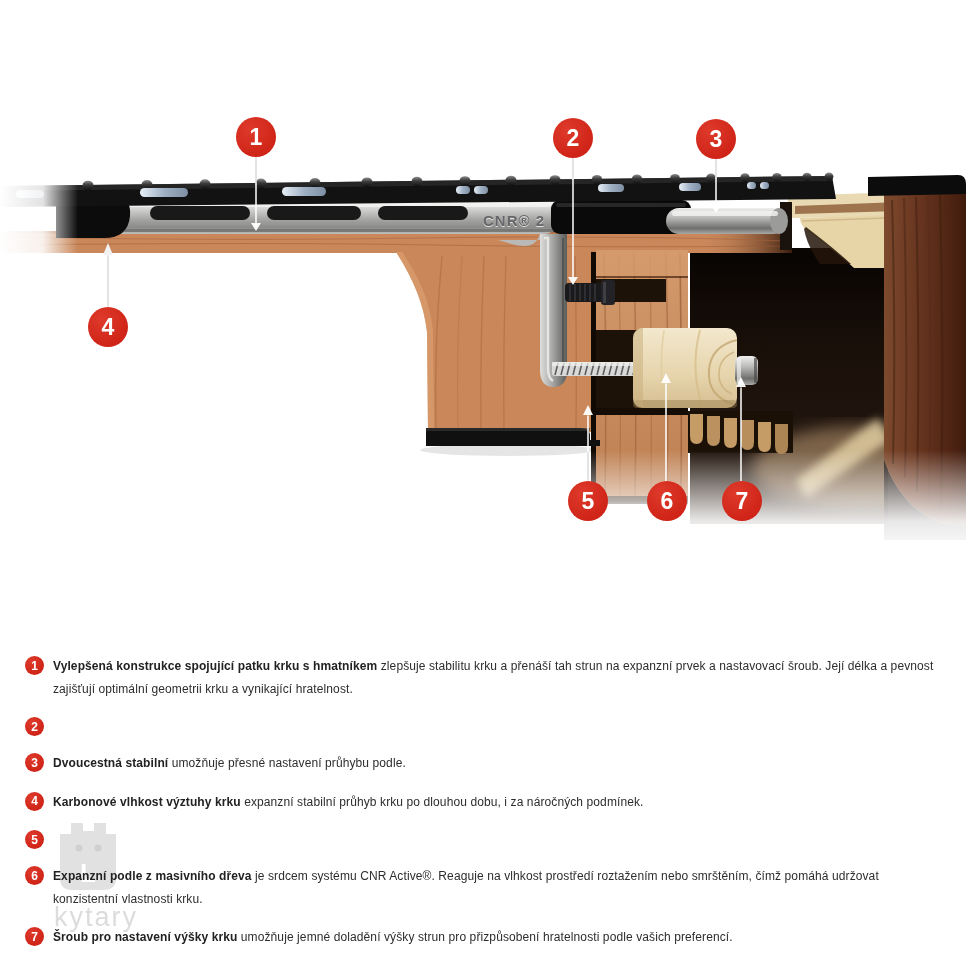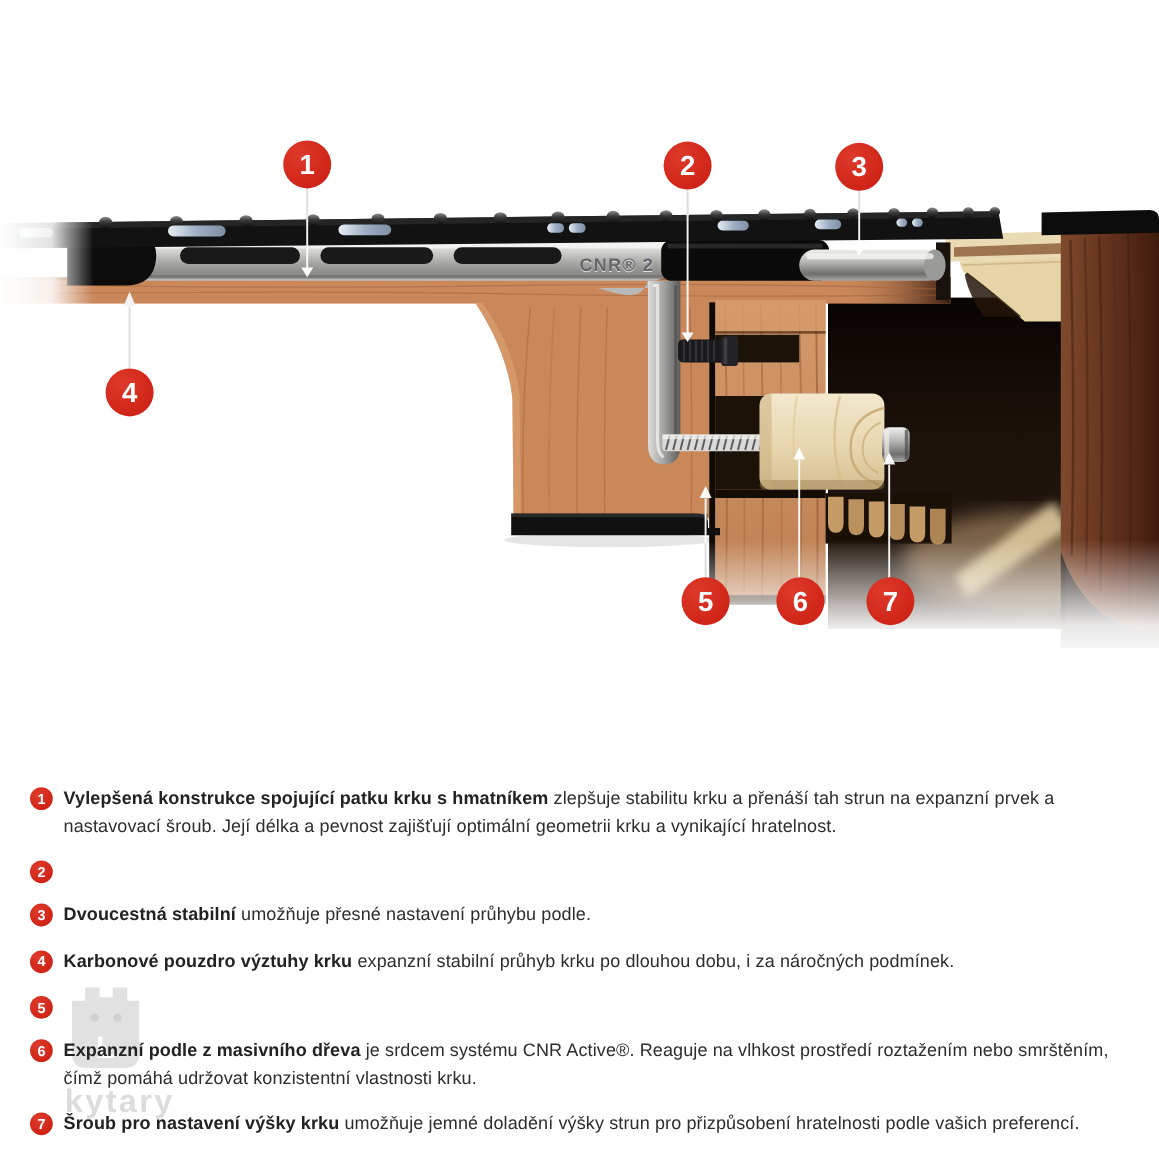--- a/index.html
+++ b/index.html
@@ -4,27 +4,27 @@
 <style>
   html,body{margin:0;padding:0;background:#ffffff;}
   body{width:966px;height:978px;position:relative;font-family:"Liberation Sans",sans-serif;overflow:hidden;}
   .figure{position:absolute;left:0;top:0;width:966px;height:580px;}
   .figure svg{display:block;}
   .marker{position:absolute;width:40px;height:40px;border-radius:50%;
     background:radial-gradient(circle at 35% 30%, #de3a2b, #cf2417 72%);
     color:#fff;font-weight:700;font-size:23px;display:flex;align-items:center;justify-content:center;
     z-index:3;line-height:1;}
   .watermark{position:absolute;left:52px;top:812px;width:140px;z-index:1;opacity:.85;}
-  .watermark .wm-text{display:block;color:#d6d6d6;font-size:27px;font-weight:700;letter-spacing:2px;margin-top:-2px;margin-left:2px;}
+  .watermark .wm-text{display:block;color:#d6d6d6;font-size:27px;font-weight:400;letter-spacing:2px;margin-top:-2px;margin-left:2px;}
   .legend{position:absolute;left:25px;top:655px;right:26px;z-index:2;}
   .legend-item{display:flex;gap:9px;margin-bottom:16px;align-items:flex-start;}
   .bullet{flex:0 0 auto;width:19px;height:19px;border-radius:50%;margin-top:1px;
     background:radial-gradient(circle at 35% 30%, #de3a2b, #cf2417 72%);
     color:#fff;font-size:12px;font-weight:700;display:flex;align-items:center;justify-content:center;line-height:1;}
-  .legend-text{font-size:15px;line-height:22.5px;color:#2d2d2d;letter-spacing:.1px;}
+  .legend-text{font-size:12px;line-height:22.5px;color:#2d2d2d;letter-spacing:.1px;}
   .legend-text .term{font-weight:700;color:#222;}
 </style>
 </head>
 <body>
 
 <div class="figure">
 <svg width="966" height="580" viewBox="0 0 966 580" xmlns="http://www.w3.org/2000/svg">
   <defs>
     <linearGradient id="gRail" x1="0" y1="0" x2="0" y2="1">
       <stop offset="0" stop-color="#f5f5f3"></stop>
@@ -348,21 +348,21 @@
   </div>
   <div class="legend-item">
     <span class="bullet">2</span>
   </div>
   <div class="legend-item">
     <span class="bullet">3</span>
     <span class="legend-text"><b class="term">Dvoucestná stabilní</b><span> umožňuje přesné nastavení průhybu podle.</span></span>
   </div>
   <div class="legend-item">
     <span class="bullet">4</span>
-    <span class="legend-text"><b class="term">Karbonové pouzdro výztuhy krku</b><span> expanzní stabilní průhyb krku po dlouhou dobu, i za náročných podmínek.</span></span>
+    <span class="legend-text"><b class="term">Karbonové vlhkost výztuhy krku</b><span> expanzní stabilní průhyb krku po dlouhou dobu, i za náročných podmínek.</span></span>
   </div>
   <div class="legend-item">
     <span class="bullet">5</span>
   </div>
   <div class="legend-item">
     <span class="bullet">6</span>
     <span class="legend-text"><b class="term">Expanzní podle z masivního dřeva</b><span> je srdcem systému CNR Active®. Reaguje na vlhkost prostředí roztažením nebo smrštěním, čímž pomáhá udržovat konzistentní vlastnosti krku.</span></span>
   </div>
   <div class="legend-item">
     <span class="bullet">7</span>

